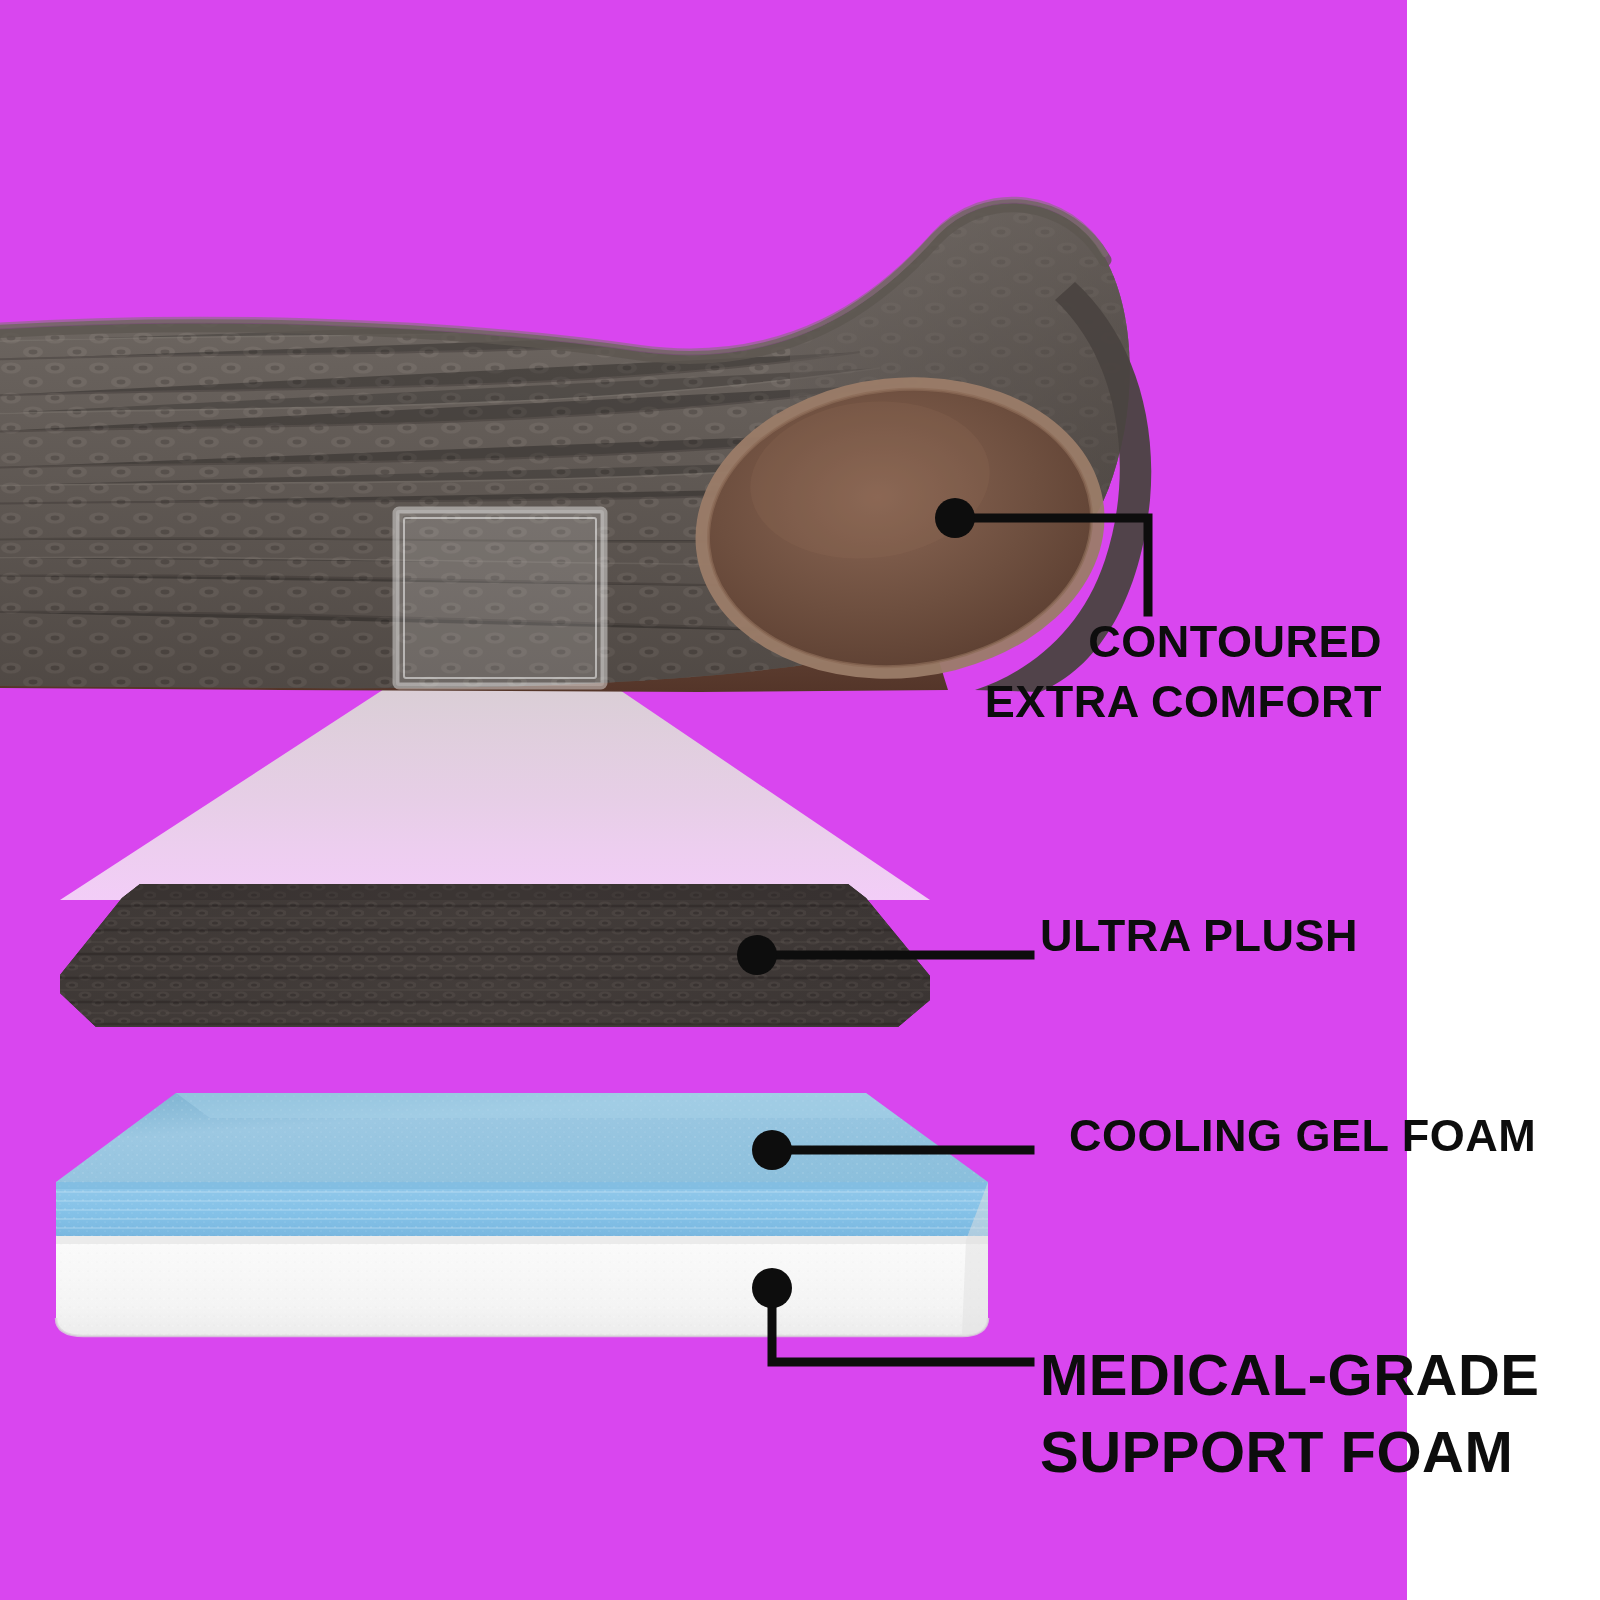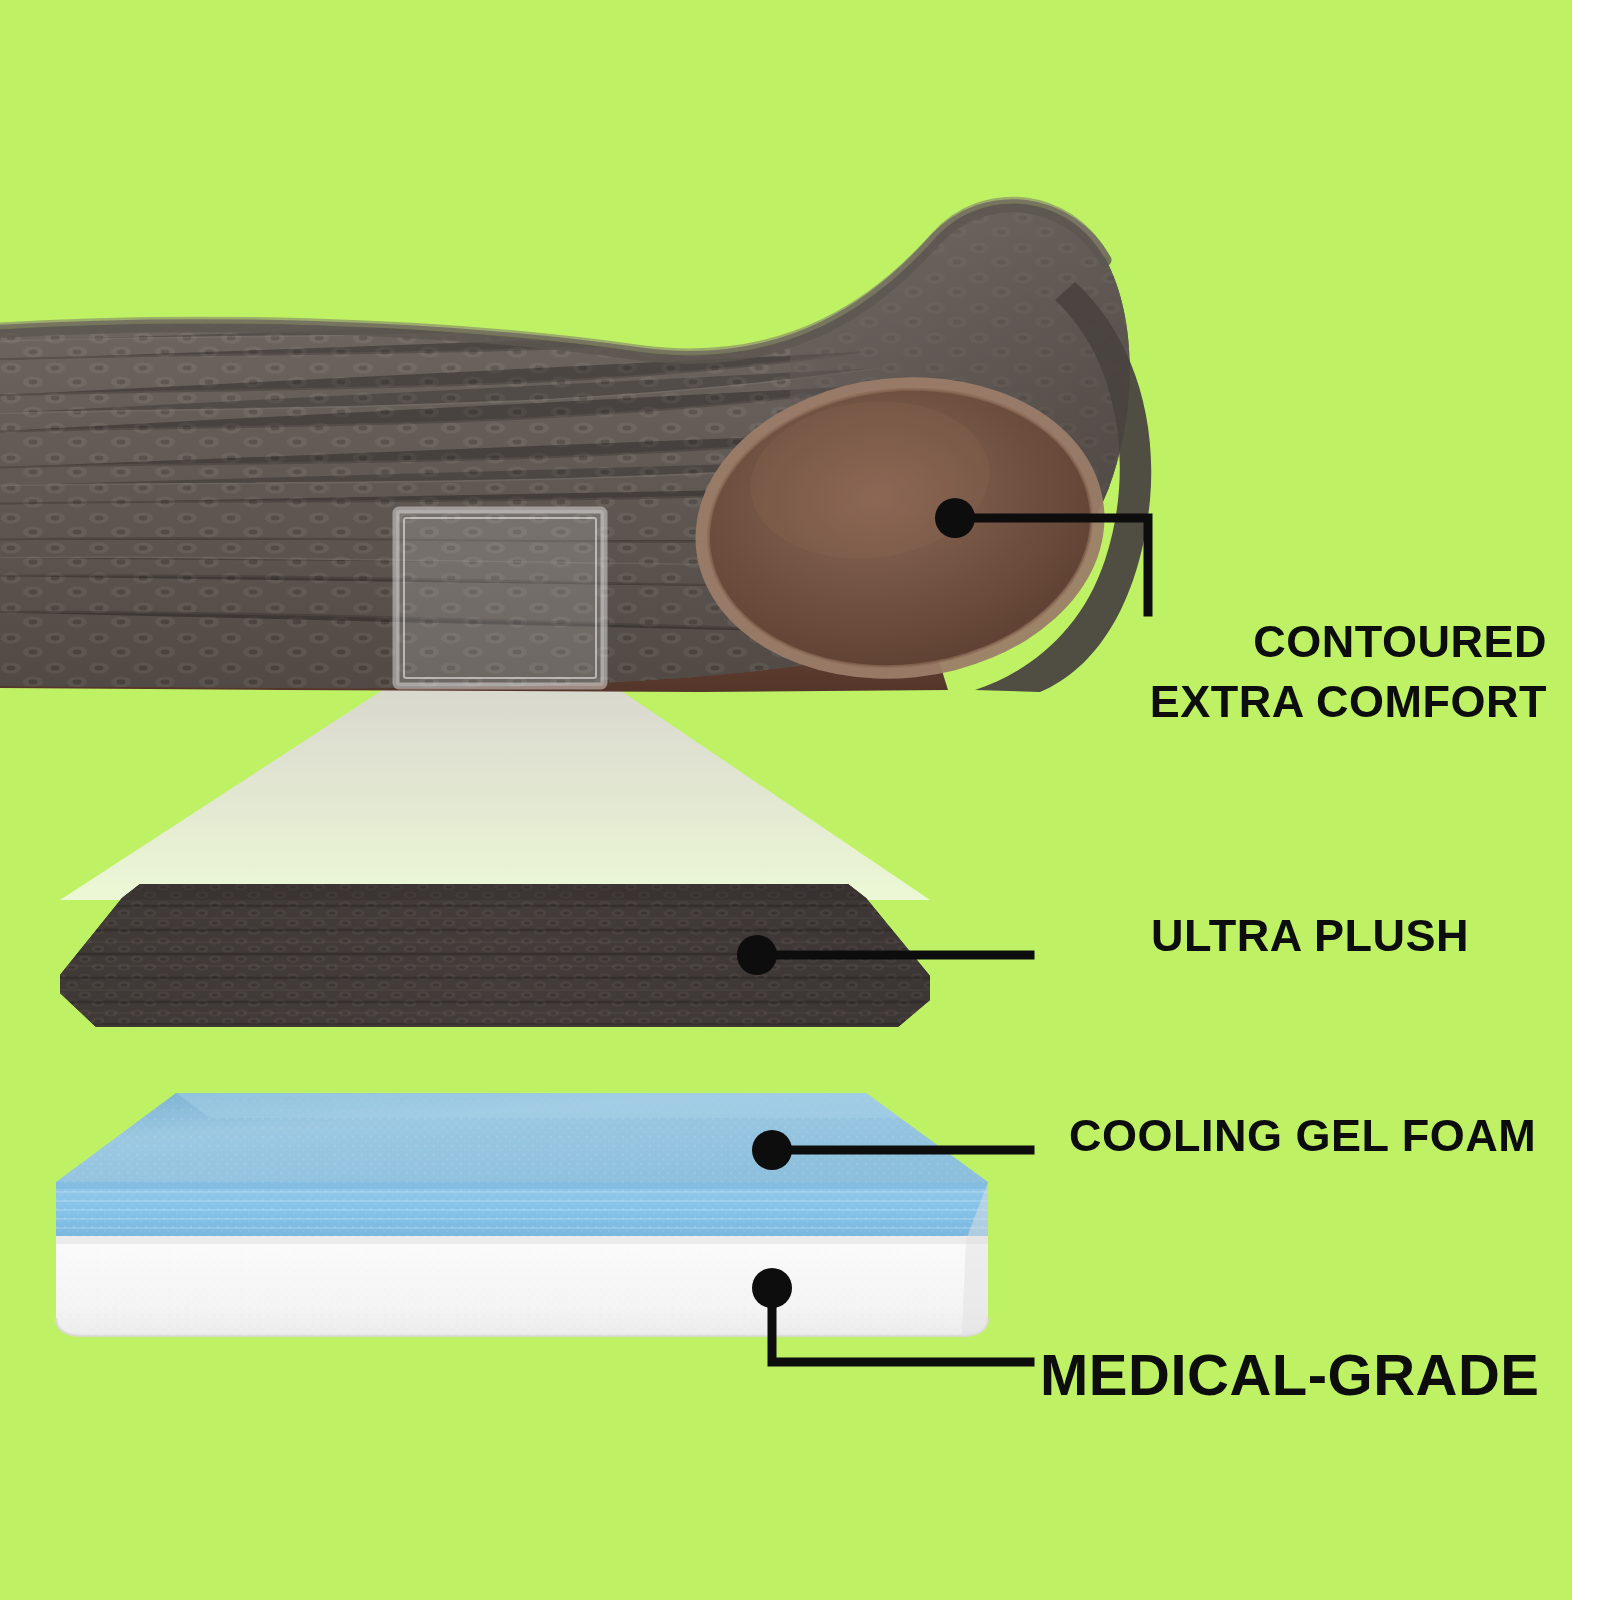--- a/index.html
+++ b/index.html
@@ -1,23 +1,23 @@
 <!DOCTYPE html>
 <html><head>
 <meta charset="utf-8">
 <style>
   html,body{margin:0;padding:0;background:#fff;}
   body{width:1600px;height:1600px;position:relative;overflow:hidden;
        font-family:"Liberation Sans", sans-serif;}
-  #stage{position:absolute;inset:0;width:1572px;height:1600px;background:#bef264;}
+  #stage{position:absolute;inset:0;width:1407px;height:1600px;background:#d946ef;}
   svg.layer{position:absolute;left:0;top:0;width:1600px;height:1600px;}
   .callout-text{position:absolute;font-weight:bold;color:#0d0d0d;
       letter-spacing:0.5px;line-height:1.33;text-transform:uppercase;}
   #txt-contoured{right:25px;top:612px;width:640px;text-align:right;font-size:45px;}
-  #txt-plush{left:1040px;top:906px;width:540px;text-align:center;font-size:45px;}
+  #txt-plush{left:1040px;top:906px;width:540px;text-align:left;font-size:45px;}
   #txt-gel{left:1040px;top:1106px;width:560px;text-align:left;font-size:45px;white-space:nowrap;margin-left:29px;}
   #txt-support{left:1040px;top:1336px;width:560px;text-align:left;font-size:58px;}
   .ln{display:block;}
 </style>
 </head>
 <body>
 
 <div id="stage">
 
   <svg class="layer" viewBox="0 0 1600 1600" preserveAspectRatio="none">
@@ -271,15 +271,16 @@
   <div class="callout-text" id="txt-plush">
     <span class="ln">ULTRA PLUSH</span>
   </div>
 
   <div class="callout-text" id="txt-gel">
     <span class="ln">COOLING GEL FOAM</span>
   </div>
 
   <div class="callout-text" id="txt-support">
     <span class="ln">MEDICAL-GRADE</span>
+    <span class="ln">SUPPORT FOAM</span>
   </div>
 
 </div>
 
 </body></html>

